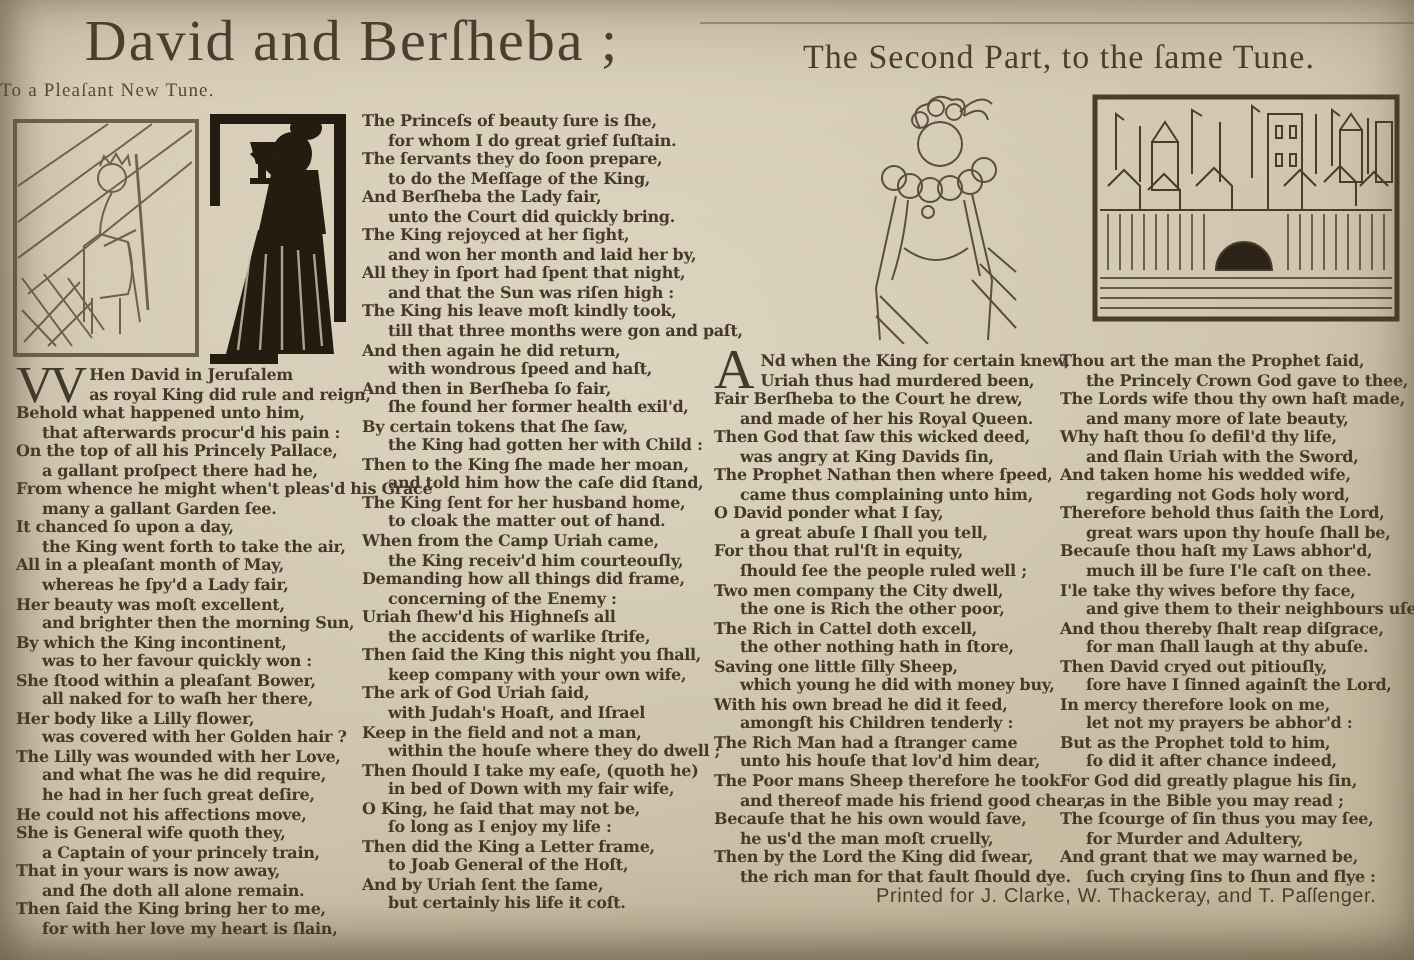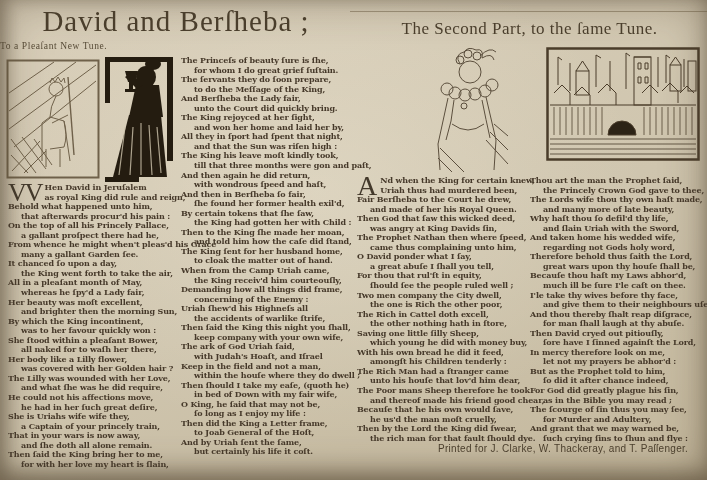--- a/index.html
+++ b/index.html
@@ -149,41 +149,41 @@
         <div class="vline">Her beauty was moſt excellent,</div>
         <div class="vline ind">and brighter then the morning Sun,</div>
         <div class="vline">By which the King incontinent,</div>
         <div class="vline ind">was to her favour quickly won :</div>
         <div class="vline">She ſtood within a pleaſant Bower,</div>
         <div class="vline ind">all naked for to waſh her there,</div>
         <div class="vline">Her body like a Lilly flower,</div>
         <div class="vline ind">was covered with her Golden hair ?</div>
         <div class="vline">The Lilly was wounded with her Love,</div>
         <div class="vline ind">and what ſhe was he did require,</div>
+        <div class="vline ind">he had in her ſuch great deſire,</div>
         <div class="vline">He could not his affections move,</div>
-        <div class="vline ind">he had in her ſuch great deſire,</div>
-        <div class="vline">She is Uriahs wife wife they,</div>
+        <div class="vline">She is General wife quoth they,</div>
         <div class="vline ind">a Captain of your princely train,</div>
         <div class="vline">That in your wars is now away,</div>
         <div class="vline ind">and ſhe doth all alone remain.</div>
         <div class="vline">Then ſaid the King bring her to me,</div>
         <div class="vline ind">for with her love my heart is ſlain,</div>
       </div>
   </div>
 
   <div class="col" style="left:181px;top:56px;width:172px;">
     <div>
         <div class="vline">The Princeſs of beauty ſure is ſhe,</div>
         <div class="vline ind">for whom I do great grief ſuſtain.</div>
         <div class="vline">The ſervants they do ſoon prepare,</div>
         <div class="vline ind">to do the Meſſage of the King,</div>
         <div class="vline">And Berſheba the Lady fair,</div>
         <div class="vline ind">unto the Court did quickly bring.</div>
         <div class="vline">The King rejoyced at her ſight,</div>
-        <div class="vline ind">and won her home and laid her by,</div>
+        <div class="vline ind">and won her month and laid her by,</div>
         <div class="vline">All they in ſport had ſpent that night,</div>
         <div class="vline ind">and that the Sun was riſen high :</div>
         <div class="vline">The King his leave moſt kindly took,</div>
         <div class="vline ind">till that three months were gon and paſt,</div>
         <div class="vline">And then again he did return,</div>
         <div class="vline ind">with wondrous ſpeed and haſt,</div>
         <div class="vline">And then in Berſheba ſo fair,</div>
         <div class="vline ind">ſhe found her former health exil'd,</div>
         <div class="vline">By certain tokens that ſhe ſaw,</div>
         <div class="vline ind">the King had gotten her with Child :</div>

